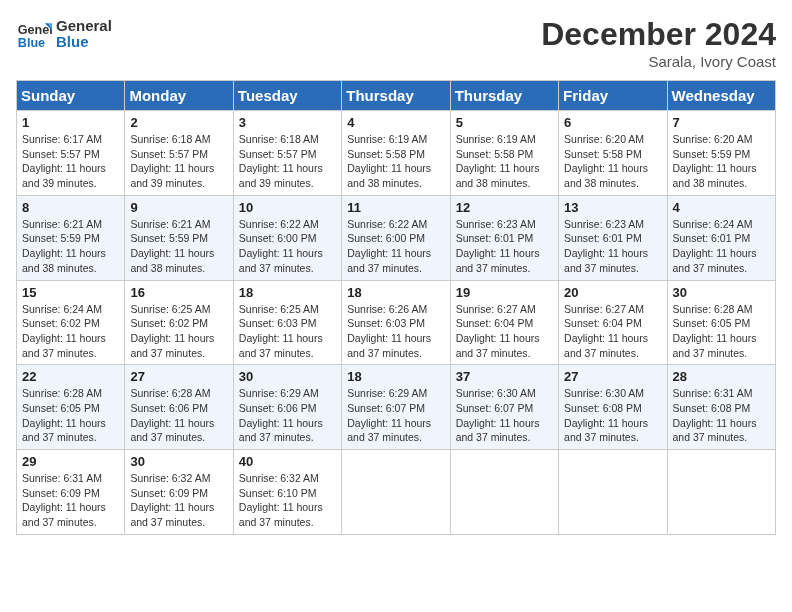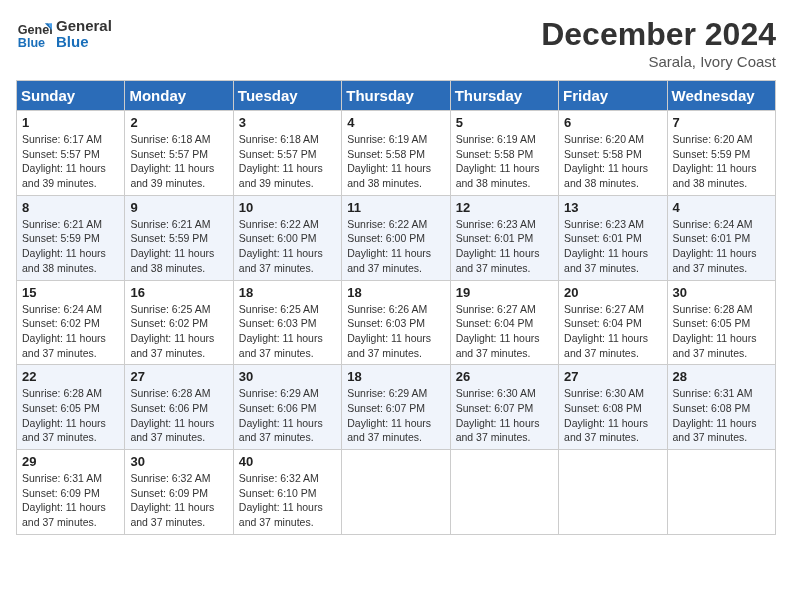--- a/index.html
+++ b/index.html
@@ -264,21 +264,21 @@
 Sunset: 6:06 PM
 Daylight: 11 hours and 37 minutes.</div>
         </td>
         <td>
           <span class="day-num">18</span>
           <div class="day-info" style="white-space: pre-line;">Sunrise: 6:29 AM
 Sunset: 6:07 PM
 Daylight: 11 hours and 37 minutes.</div>
         </td>
         <td>
-          <span class="day-num">26</span>
+          <span class="day-num">37</span>
           <div class="day-info" style="white-space: pre-line;">Sunrise: 6:30 AM
 Sunset: 6:07 PM
 Daylight: 11 hours and 37 minutes.</div>
         </td>
         <td>
           <span class="day-num">27</span>
           <div class="day-info" style="white-space: pre-line;">Sunrise: 6:30 AM
 Sunset: 6:08 PM
 Daylight: 11 hours and 37 minutes.</div>
         </td>

